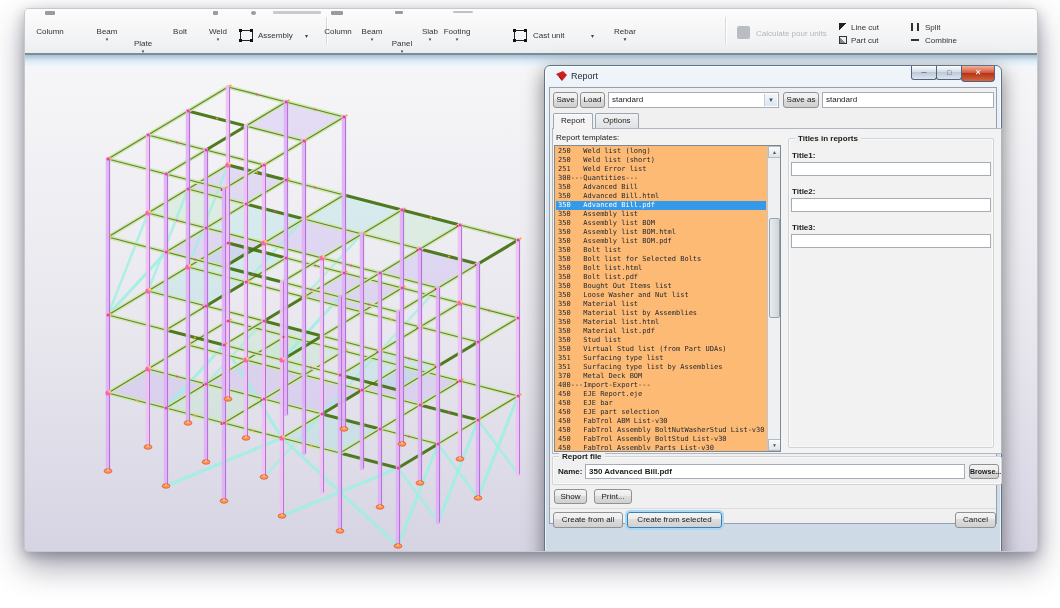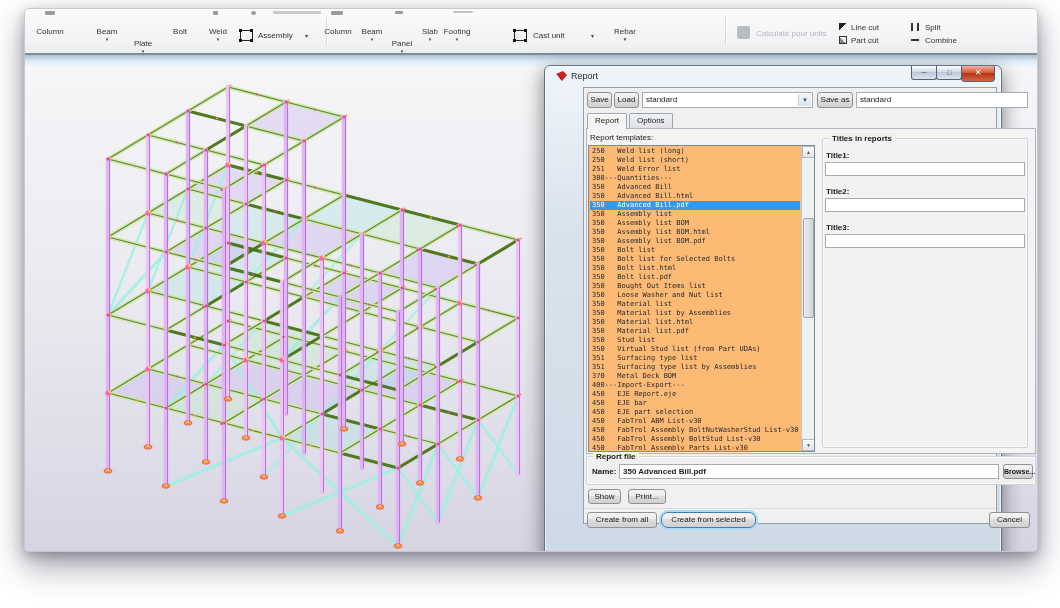--- a/index.html
+++ b/index.html
@@ -46,25 +46,25 @@
   .dlg-icon { position:absolute; left:7px; top:5px; width:11px; height:10px; }
   .caps { position:absolute; right:2px; top:0; display:flex; }
   .cap { height:14px; border:1px solid #51627a; border-top:none; margin-left:-1px;
     background:linear-gradient(#fdfdfd,#d3dce6 45%,#b9c6d4 45%,#dde6ef);
     border-radius:0 0 3px 3px; font-size:7px; color:#30405a; text-align:center;
     line-height:13px; cursor:default; }
   .cap.min,.cap.max { width:26px; }
   .cap.close { width:34px; height:16px;
     background:linear-gradient(#f6b09b,#d4573a 45%,#b03014 45%,#d4683f);
     color:#fff; font-size:8px; line-height:14px; border-radius:0 0 4px 4px; }
-  .dlg-body { position:relative; height:437px; background:#f0f0f1; border:1px solid #93a0ae;margin-left:34px; }
+  .dlg-body { position:relative; height:437px; background:#f0f0f1; border:1px solid #93a0ae; }
   .btn { position:absolute; font-size:8px; color:#1a1a1a; text-align:center;
     border:1px solid #8e9297; border-radius:3px; cursor:default;
     background:linear-gradient(#f4f4f4,#ececec 45%,#dedede 45%,#d0d0d0); }
-  .btn.focused { border-color:#3c7fb1; box-shadow:0 0 0 2px #a9d9f5;border-radius:7px; }
+  .btn.focused { border-color:#3c7fb1; box-shadow:0 0 0 2px #a9d9f5; }
   .field { position:absolute; background:#ffffff; border:1px solid #a5acb5;
     font-size:8px; color:#222; padding:2px 3px; white-space:nowrap; overflow:hidden; }
   .combo { position:absolute; background:#fff; border:1px solid #a5acb5; font-size:8px;
     color:#222; }
   .combo .val { position:absolute; left:3px; top:2px; }
   .combo .arr { position:absolute; right:1px; top:1px; bottom:1px; width:13px;
     background:linear-gradient(#f2f6fa,#dbe6f0); border-left:1px solid #c4ccd4;
     text-align:center; font-size:6px; color:#38546e; line-height:13px; }
   .tabs { position:absolute; left:3px; top:25px; display:flex; height:15px; }
   .tab { font-size:8px; color:#222; padding:2px 7px 0 7px; border:1px solid #9aa6b2;

